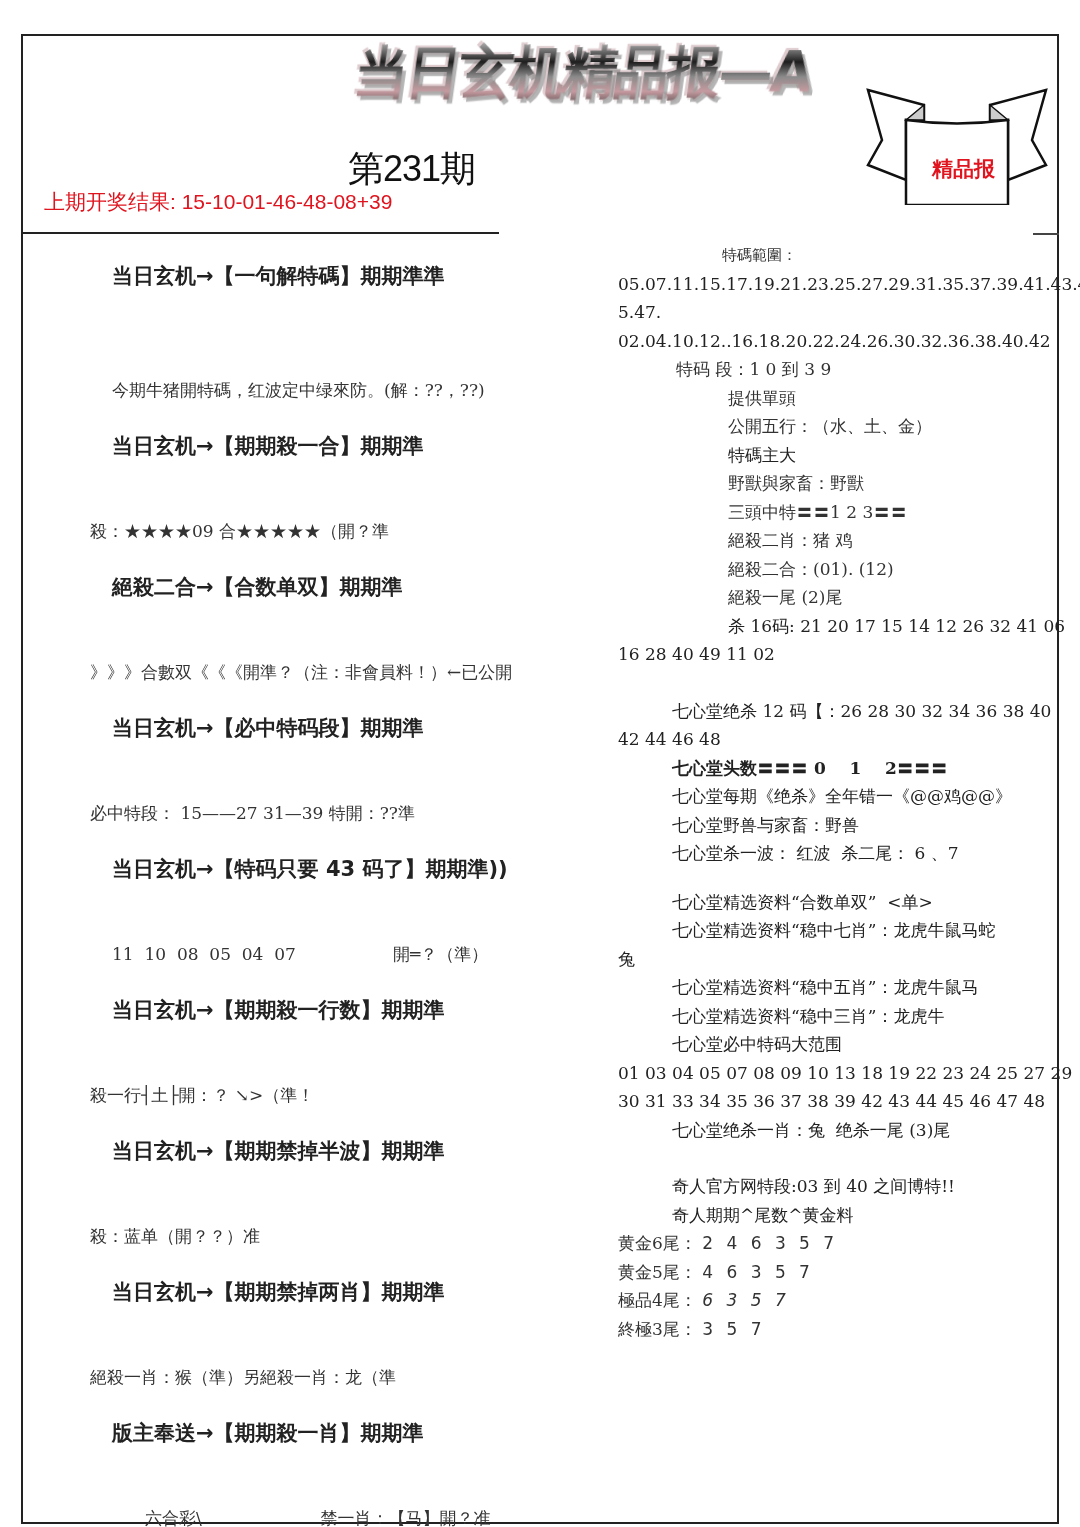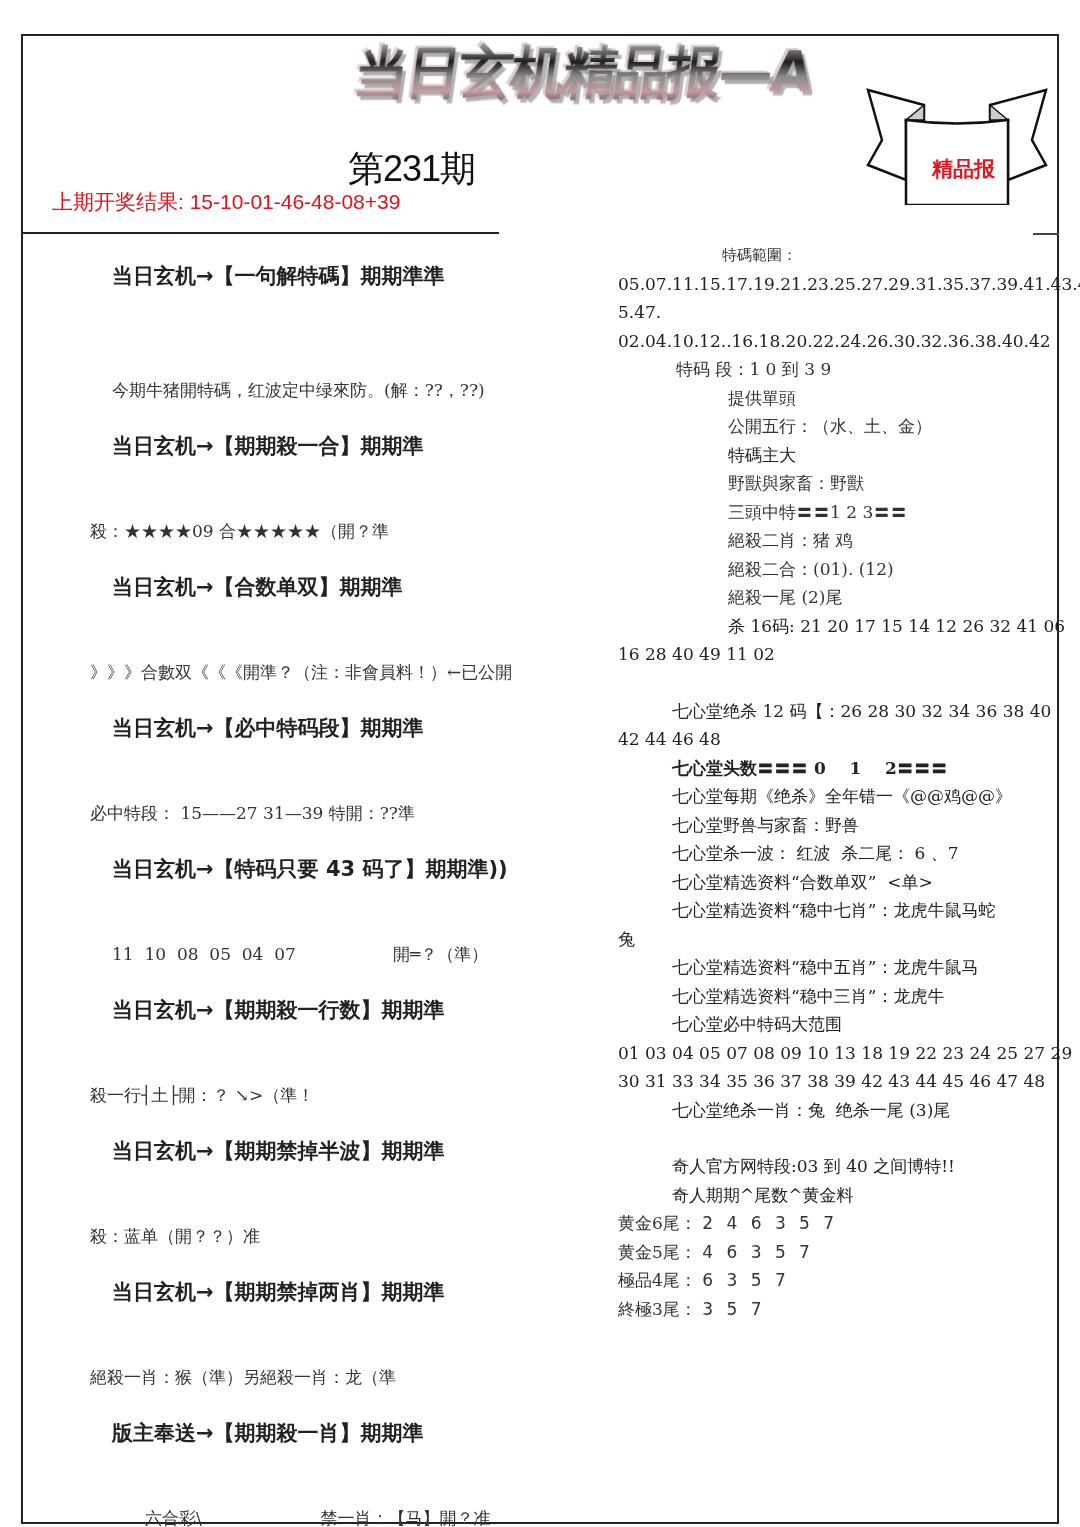--- a/index.html
+++ b/index.html
@@ -49,21 +49,21 @@
       position: absolute;
       left: 348px;
       top: 145px;
       font-family: "Liberation Sans", "DejaVu Sans", sans-serif;
       font-size: 36px;
       color: #111;
       letter-spacing: -1px;
     }
     .last-result {
       position: absolute;
-      left: 52px;
+      left: 44px;
       top: 188px;
       font-family: "Liberation Sans", "DejaVu Sans", sans-serif;
       font-size: 21px;
       color: #e0141e;
       letter-spacing: 0px;
     }
     .banner {
       position: absolute;
       left: 862px;
       top: 85px;
@@ -158,21 +158,21 @@
 <div class="divider-left"></div>
 <div class="divider-right"></div>
 
 <div class="col col-left">
   <div class="line bold ind1">当日玄机→【一句解特碼】期期準準</div>
   <div class="gap-lg"></div>
   <div class="line light ind1">今期牛猪開特碼，红波定中绿來防。(解：??，??)</div>
   <div class="line bold ind1">当日玄机→【期期殺一合】期期準</div>
   <div class="gap-md"></div>
   <div class="line light">殺：★★★★09 合★★★★★（開？準</div>
-  <div class="line bold ind1">当日玄机→【合数单双】期期準</div>
+  <div class="line bold ind1">絕殺二合→【合数单双】期期準</div>
   <div class="gap-md"></div>
   <div class="line light">》》》合數双《《《開準？（注：非會員料！）←已公開</div>
   <div class="line bold ind1">当日玄机→【必中特码段】期期準</div>
   <div class="gap-md"></div>
   <div class="line light">必中特段：  15——27 31—39 特開：??準</div>
   <div class="line bold ind1">当日玄机→【特码只要 43 码了】期期準))</div>
   <div class="gap-md"></div>
   <div class="line light ind1" style="white-space:pre;">11  10  08  05  04  07                  開═？（準）</div>
   <div class="line bold ind1">当日玄机→【期期殺一行数】期期準</div>
   <div class="gap-md"></div>
@@ -207,21 +207,21 @@
   <div class="line light ind-r2">絕殺一尾 (2)尾</div>
   <div class="line ind-r2">杀 16码: 21 20 17 15 14 12 26 32 41 06</div>
   <div class="line">16 28 40 49 11 02</div>
   <div class="gap-sm"></div>
   <div class="line ind-r4">七心堂绝杀 12 码【：26 28 30 32 34 36 38 40</div>
   <div class="line">42 44 46 48</div>
   <div class="line ind-r4" style="white-space:pre;font-weight:bold;">七心堂头数〓〓〓 0    1    2〓〓〓</div>
   <div class="line ind-r4">七心堂每期《绝杀》全年错一《@@鸡@@》</div>
   <div class="line ind-r4">七心堂野兽与家畜：野兽</div>
   <div class="line ind-r4" style="white-space:pre;">七心堂杀一波： 红波  杀二尾： 6 、7</div>
-  <div class="line ind-r4" style="white-space:pre;">七心堂精选资料“合数单双”  &lt;单&gt;</div>
+  <div class="line ind-r4" style="white-space:pre;margin-top:20px;">七心堂精选资料“合数单双”  &lt;单&gt;</div>
   <div class="line ind-r4">七心堂精选资料“稳中七肖”：龙虎牛鼠马蛇</div>
   <div class="line">兔</div>
   <div class="line ind-r4">七心堂精选资料“稳中五肖”：龙虎牛鼠马</div>
   <div class="line ind-r4">七心堂精选资料“稳中三肖”：龙虎牛</div>
   <div class="line ind-r4">七心堂必中特码大范围</div>
   <div class="line">01 03 04 05 07 08 09 10 13 18 19 22 23 24 25 27 29</div>
   <div class="line">30 31 33 34 35 36 37 38 39 42 43 44 45 46 47 48</div>
   <div class="line ind-r4" style="white-space:pre;">七心堂绝杀一肖：兔  绝杀一尾 (3)尾</div>
   <div class="gap-sm"></div>
   <div class="line ind-r4">奇人官方网特段:03 到 40 之间博特!!</div>
@@ -229,19 +229,19 @@
   <div class="line light">
     <span>黄金6尾：</span>
     <span class="sans" style="letter-spacing:4px;">2 4 6 3 5 7</span>
   </div>
   <div class="line light">
     <span>黄金5尾：</span>
     <span class="sans" style="letter-spacing:4px;">4 6 3 5 7</span>
   </div>
   <div class="line light">
     <span>極品4尾：</span>
-    <span class="sans" style="letter-spacing:4px;">6 3 5 7</span>
+    <span class="sans" style="letter-spacing:4px;font-style:italic;">6 3 5 7</span>
   </div>
   <div class="line light">
     <span>終極3尾：</span>
     <span class="sans" style="letter-spacing:4px;">3 5 7</span>
   </div>
 </div>
 
 </body></html>

